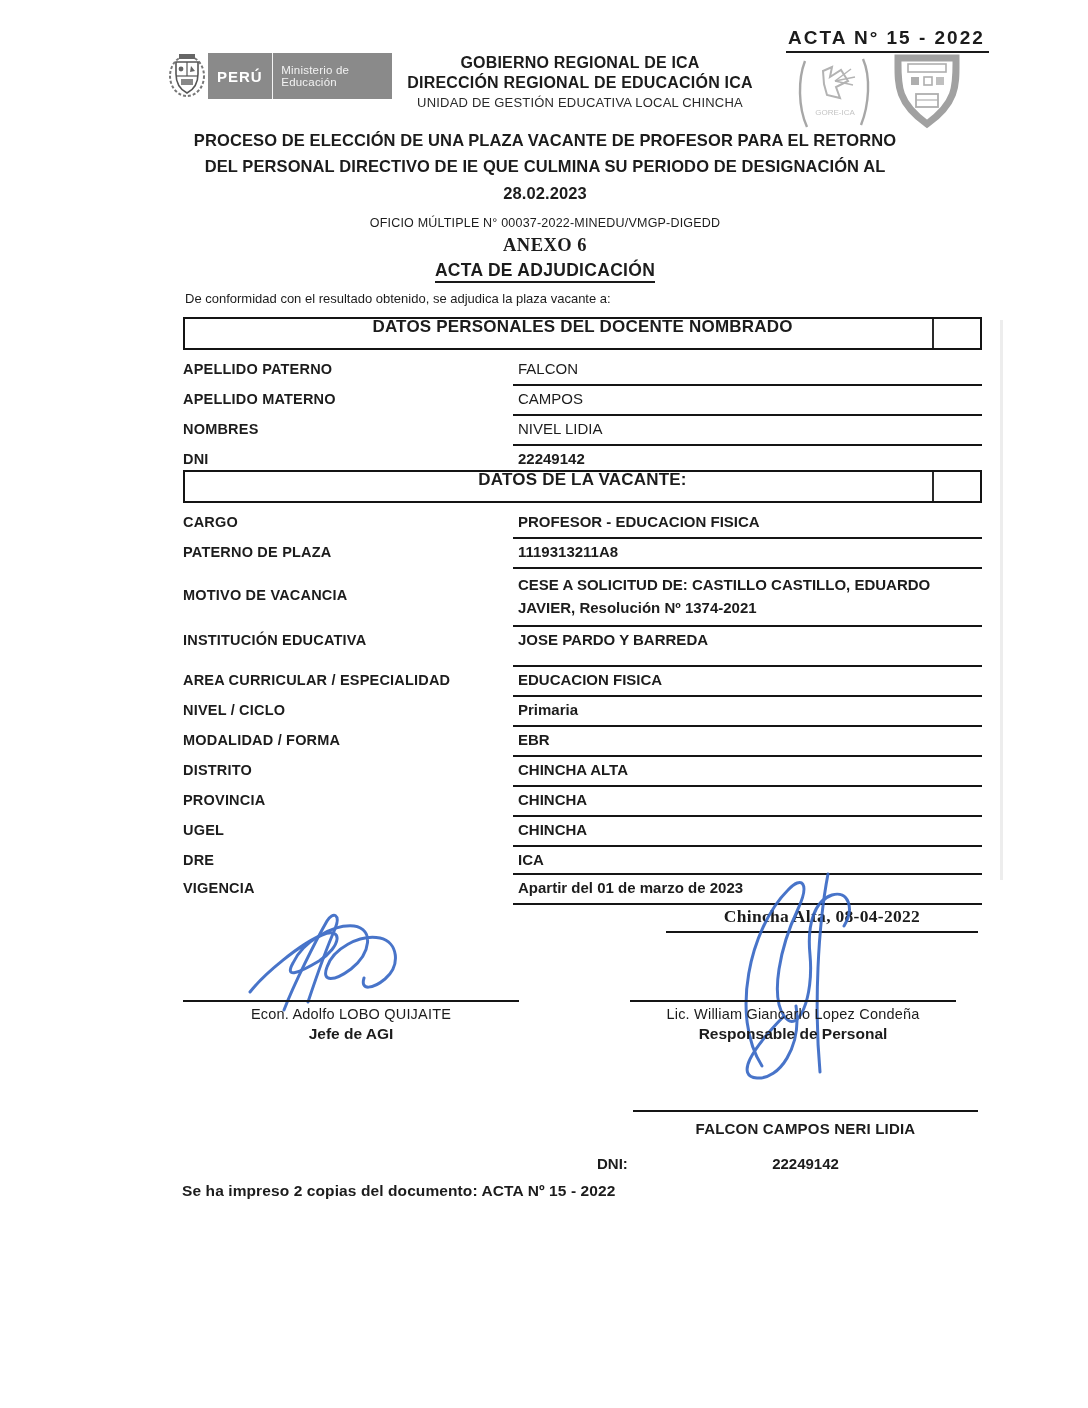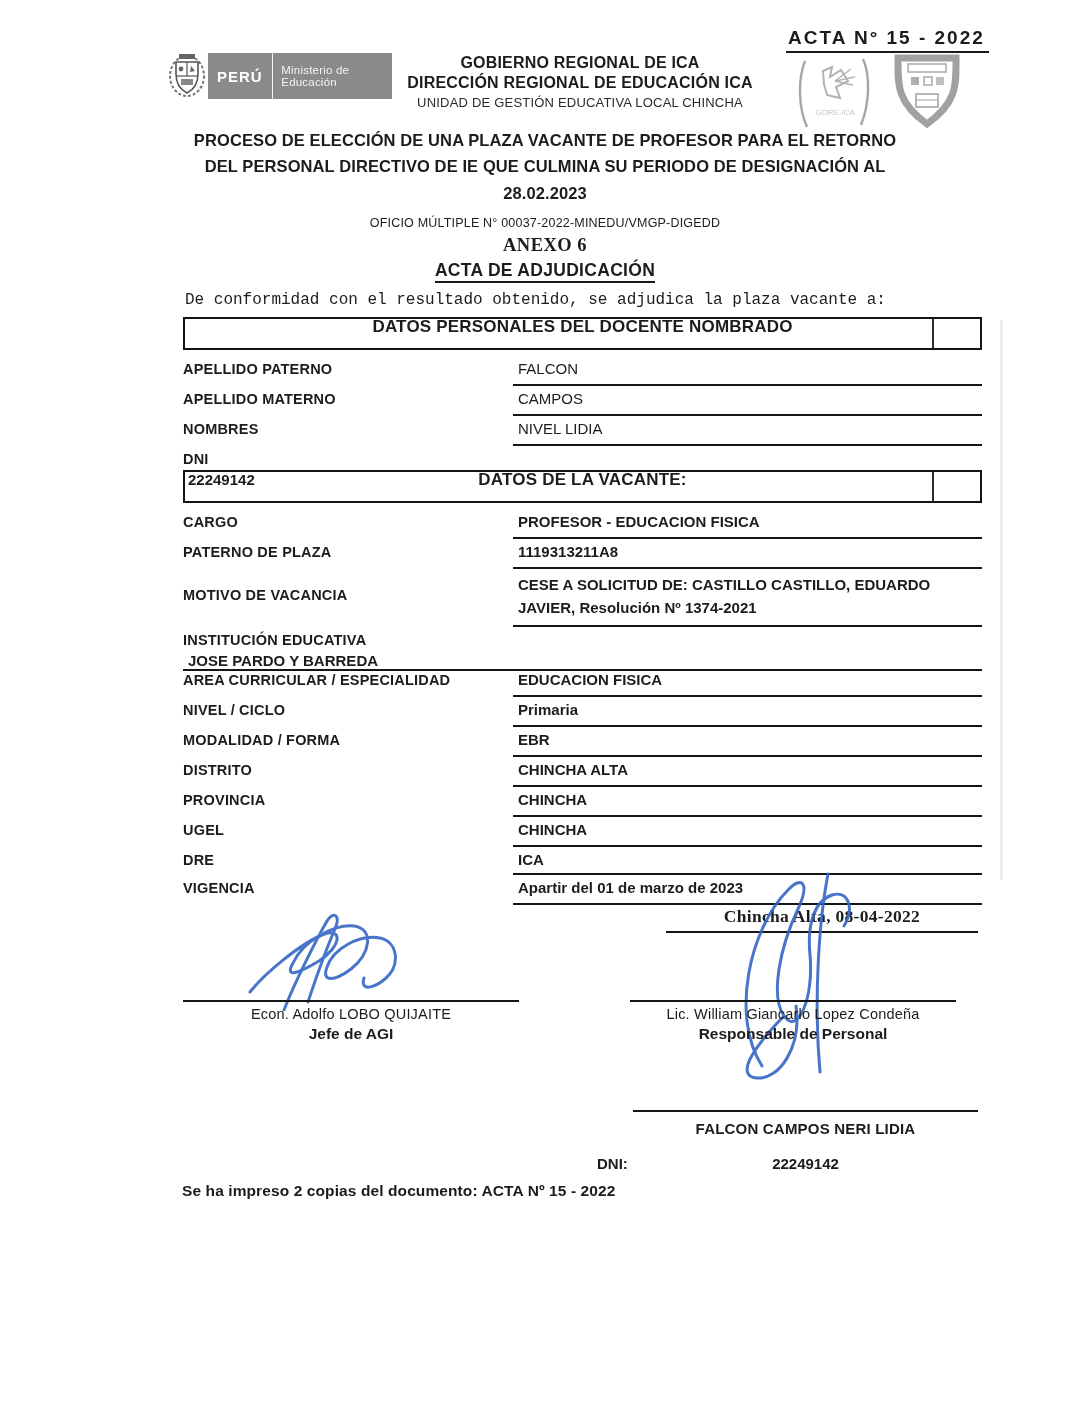--- a/index.html
+++ b/index.html
@@ -47,21 +47,21 @@
   .oficio{position:absolute;left:150px;top:216px;width:790px;text-align:center;font-size:12.5px;letter-spacing:.2px;}
   .anexo{
     position:absolute;left:150px;top:235px;width:790px;text-align:center;
     font-family:"Liberation Serif", serif;font-weight:bold;font-size:18.5px;letter-spacing:.5px;
   }
   .doc-title{position:absolute;left:150px;top:260px;width:790px;text-align:center;}
   .doc-title span{
     font-weight:bold;font-size:17.5px;letter-spacing:.3px;
     border-bottom:2.5px solid #1a1a1a;padding-bottom:1px;
   }
-  .intro{position:absolute;left:185px;top:291px;font-size:16px;font-family:Liberation Mono, monospace;}
+  .intro{position:absolute;left:185px;top:291px;font-size:13px;}
 
   
   .section-box{
     position:absolute;left:183px;width:799px;height:33px;
     border:2.5px solid #141414;box-sizing:border-box;
     display:flex;align-items:center;justify-content:center;
   }
   .section-box::after{
     content:"";position:absolute;top:0;bottom:0;right:46px;width:2px;background:#2a2a2a;
   }
@@ -80,26 +80,26 @@
   .flabel{
     width:330px;font-weight:bold;font-size:14.5px;padding-top:5px;
     letter-spacing:.2px;box-sizing:border-box;
   }
   .fvalue{
     flex:1;font-size:15px;padding:4px 0 0 5px;
     border-bottom:2.5px solid #151515;box-sizing:border-box;
   }
   .fvalue.bold{font-weight:bold;}
   .frow.no-line .fvalue{border-bottom:none;}
-  .frow.h26{height:26px;flex-direction:column;}
+  .frow.h26{height:26px;}
   .frow.h28{height:28px;}
   .frow.motivo{height:58px;}
   .frow.motivo .flabel{padding-top:18px;}
   .frow.motivo .fvalue{line-height:1.55;}
-  .frow.ie{height:40px;flex-direction:column;}
+  .frow.ie{height:40px;}
 
   
   .date-line{
     position:absolute;left:666px;top:906px;width:312px;text-align:center;
     font-family:"Liberation Serif", serif;font-weight:bold;font-size:17.5px;
     border-bottom:2.5px solid #151515;padding-bottom:4px;letter-spacing:.3px;
   }
   .sigblock{position:absolute;text-align:center;}
   .sigblock .sline{border-top:2.5px solid #151515;margin-bottom:4px;}
   .sigblock .sname{font-size:14.5px;letter-spacing:.2px;}

